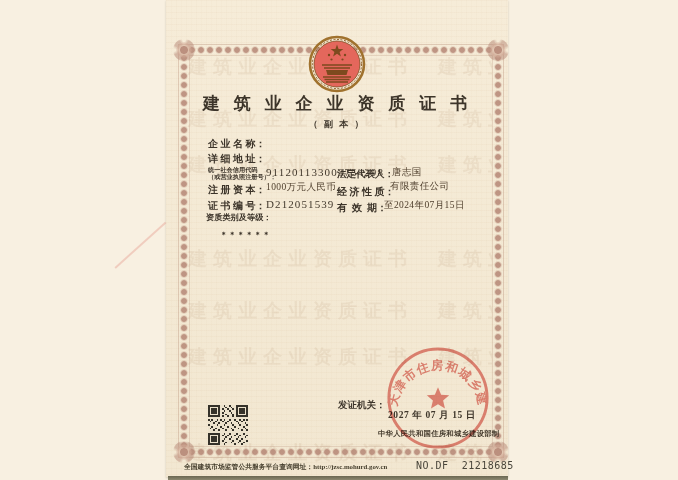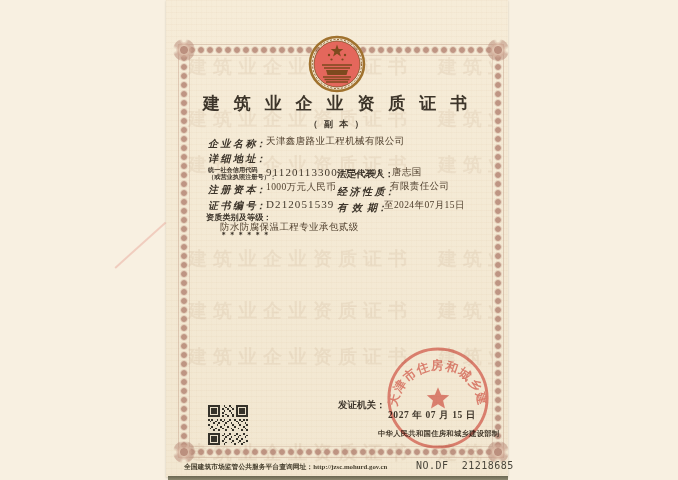--- a/index.html
+++ b/index.html
@@ -8,21 +8,21 @@
   .stage{position:relative;width:678px;height:480px;background:#f8f0e1;}
   .paper{position:absolute;left:166px;top:0;width:342px;height:477px;
     background:
       repeating-linear-gradient(180deg, rgba(196,158,112,.055) 0 1px, rgba(255,255,255,0) 1px 6px),
       repeating-linear-gradient(90deg, rgba(196,158,112,.035) 0 1px, rgba(255,255,255,0) 1px 5px),
       linear-gradient(#f6ecd8,#f2e7d1);
     box-shadow:0 1px 2px rgba(90,80,50,.25);}
   .paper-shadow{position:absolute;left:168px;top:476px;width:340px;height:4px;
     background:linear-gradient(#6a6752,#8c8870);}
   .abs{position:absolute;}
-  .pre{white-space:pre;font-style:italic;}
+  .pre{white-space:pre;}
   
   .wm{position:absolute;left:22px;right:16px;font-weight:bold;font-size:19px;
       letter-spacing:6px;color:#96663e;opacity:.085;white-space:nowrap;overflow:hidden;
       font-family:"DejaVu Sans","Liberation Sans",sans-serif;}
   
   .lace{position:absolute;left:14px;top:46px;width:322px;height:410px;}
   .lace::before{content:"";position:absolute;inset:-2px;border:1px solid rgba(170,122,100,.30);}
   .lace::after{content:"";position:absolute;inset:9px;border:1px solid rgba(170,122,100,.22);}
   .edge{position:absolute;background-repeat:repeat;}
   .edge-h{height:8px;left:8px;right:8px;
@@ -94,21 +94,20 @@
       <circle cx="35.5" cy="24.5" r="1.1" fill="#7d4a1e"></circle>
       <path d="M15,30 h30 M17,33 h26" stroke="#7d4a1e" stroke-width="1.4" fill="none"></path>
       <path d="M19,35 L41,35 L39.5,40 L20.5,40 Z" fill="#7d4a1e"></path>
       <path d="M16,42 h28 M17.5,44.5 h25 M19,47 h22" stroke="#7d4a1e" stroke-width="1.3" fill="none"></path>
     </svg>
 
     <div class="abs subtitle">（ 副  本 ）</div>
     <div class="abs title">建 筑 业 企 业 资 质 证 书</div>
 
     <div class="abs lbl pre" style="left:42px;top:137px">企 业 名 称：</div>
-    <div class="abs val" style="left:100px;top:135px">天津鑫唐路业工程机械有限公司</div>
 
     <div class="abs lbl pre" style="left:42px;top:152px">详 细 地 址：</div>
 
     <div class="abs" style="left:42px;top:166px">
       <div class="tiny-lbl">统一社会信用代码</div>
       <div class="tiny-lbl">（或营业执照注册号）：</div>
     </div>
     <div class="abs digits" style="left:100px;top:166px">911201133003754298</div>
     <div class="abs lbl-sm" style="left:171px;top:168px">法定代表人：</div>
     <div class="abs val" style="left:226px;top:166px">唐志国</div>
@@ -117,21 +116,20 @@
     <div class="abs val" style="left:100px;top:181px">1000万元人民币</div>
     <div class="abs lbl pre" style="left:171px;top:185px">经 济 性 质：</div>
     <div class="abs val" style="left:224px;top:180px">有限责任公司</div>
 
     <div class="abs lbl pre" style="left:42px;top:199px">证 书 编 号：</div>
     <div class="abs digits" style="left:100px;top:198px">D212051539</div>
     <div class="abs lbl pre" style="left:171px;top:201px">有  效  期：</div>
     <div class="abs val" style="left:218px;top:199px">至2024年07月15日</div>
 
     <div class="abs grade-lbl" style="left:40px;top:212px">资质类别及等级：</div>
-    <div class="abs val" style="left:54px;top:221px">防水防腐保温工程专业承包贰级</div>
     <div class="abs" style="left:54px;top:230px;font-size:7.5px;font-weight:bold;color:#3c342a;letter-spacing:1px">＊＊＊＊＊＊</div>
 
     <div class="abs lbl-sm" style="left:172px;top:399px">发证机关：</div>
     <div class="abs" style="left:222px;top:409px;font-size:9.5px;font-weight:bold;color:#3e362b;letter-spacing:.6px">2027 年 07 月 15 日</div>
     <div class="abs footer-maker" style="left:212px;top:429px">中华人民共和国住房和城乡建设部制</div>
 
     <svg class="seal-svg" viewBox="0 0 110 110">
       <circle cx="55" cy="55" r="50" fill="none" stroke="#d5453a" stroke-width="3"></circle>
       <defs>
           <path id="sealArc" d="M 13 68 A 42 42 0 1 1 97 68" fill="none"></path>

